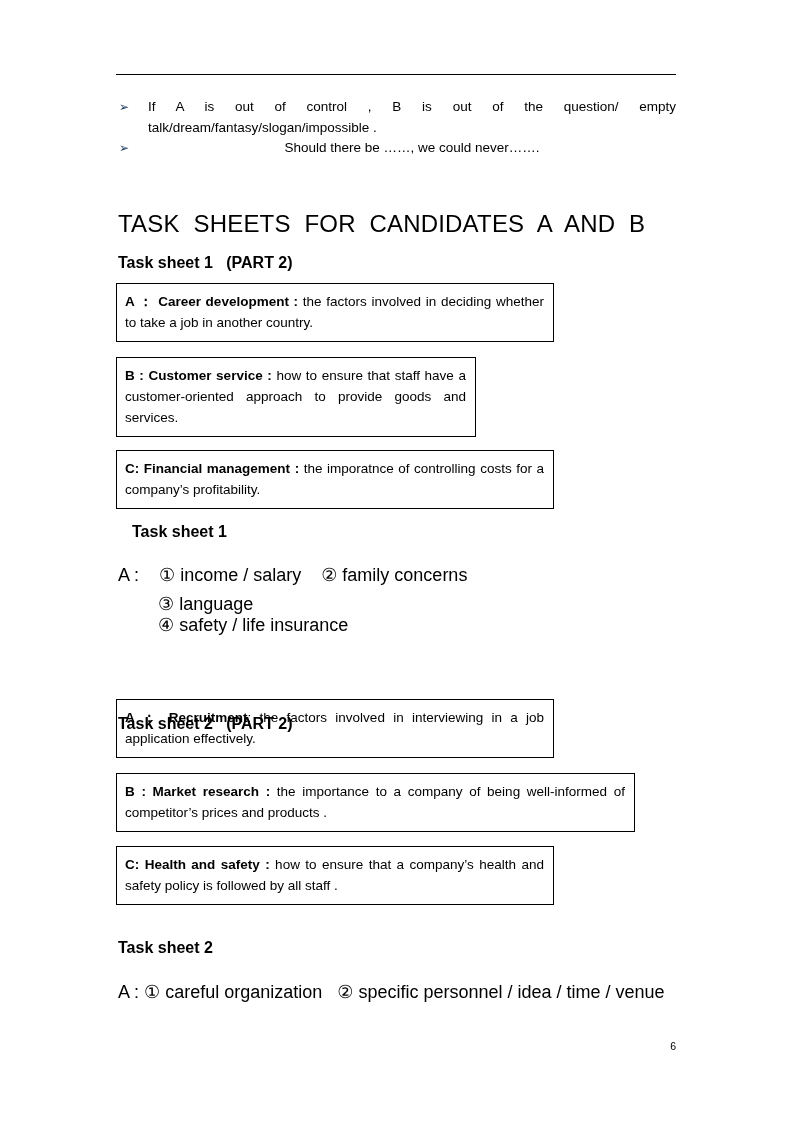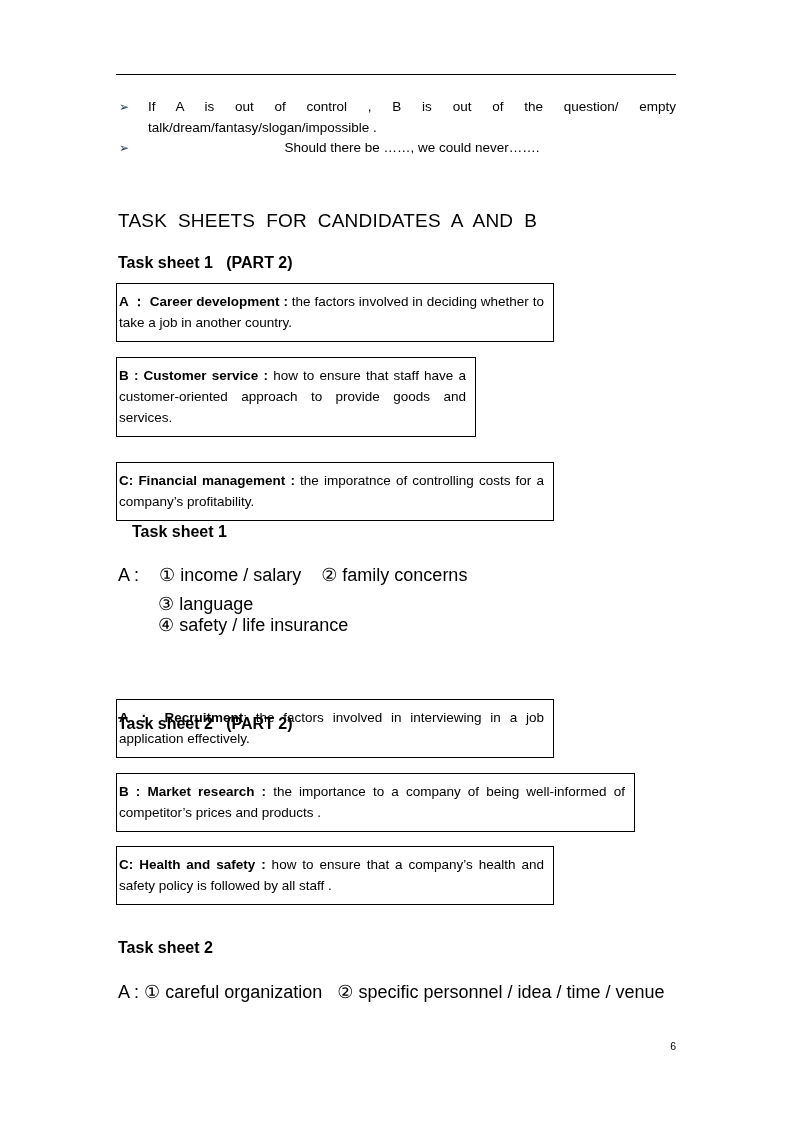--- a/index.html
+++ b/index.html
@@ -60,36 +60,36 @@
     text-align: justify;
     text-justify: inter-word;
   }
   .bullet-text.nojust { text-align: center; }
 
   
   .main-title {
     position: absolute;
     left: 118px;
     top: 210px;
-    font-size: 19px;
+    font-size: 24px;
     letter-spacing: 0.2px;
     white-space: pre;
   }
   .sub-head {
     font-size: 16px;
     font-weight: bold;
     white-space: pre;
   }
 
   
   .task-box {
     position: absolute;
     box-sizing: border-box;
     border: 1.2px solid #000000;
-    padding: 7px 9px 8px 2px;
+    padding: 7px 9px 8px 8px;
     font-size: 13.5px;
     line-height: 21px;
     text-align: justify;
     text-justify: inter-word;
   }
   .task-box .lbl { font-weight: bold; }
   .task-box .body { font-weight: normal; }
 
   
   .ans-row {
@@ -131,21 +131,21 @@
   <div class="sub-head" style="position:absolute; left:118px; top:254px;">Task sheet 1   (PART 2)</div>
 
   <div class="task-box" style="left:116px; top:283px; width:438px;">
     <span class="lbl">A ： Career development :</span><span class="body"> the factors involved in deciding whether to take a job in another country.</span>
   </div>
 
   <div class="task-box" style="left:116px; top:357px; width:360px;">
     <span class="lbl">B : Customer service :</span><span class="body"> how to ensure that staff have a customer-oriented approach to provide goods and services.</span>
   </div>
 
-  <div class="task-box" style="left:116px; top:450px; width:438px;margin-top:12px;">
+  <div class="task-box" style="left:116px; top:450px; width:438px;">
     <span class="lbl">C: Financial management :</span><span class="body"> the imporatnce of controlling costs for a company’s profitability.</span>
   </div>
 
   <div class="sub-head" style="position:absolute; left:132px; top:523px;">Task sheet 1</div>
 
   <div style="position:absolute; left:118px; top:565px;">
     <div class="ans-row">A :    ① income / salary    ② family concerns</div>
     <div class="ans-row" style="margin-top:8px;">        ③ language</div>
     <div class="ans-row">        ④ safety / life insurance</div>
   </div>

